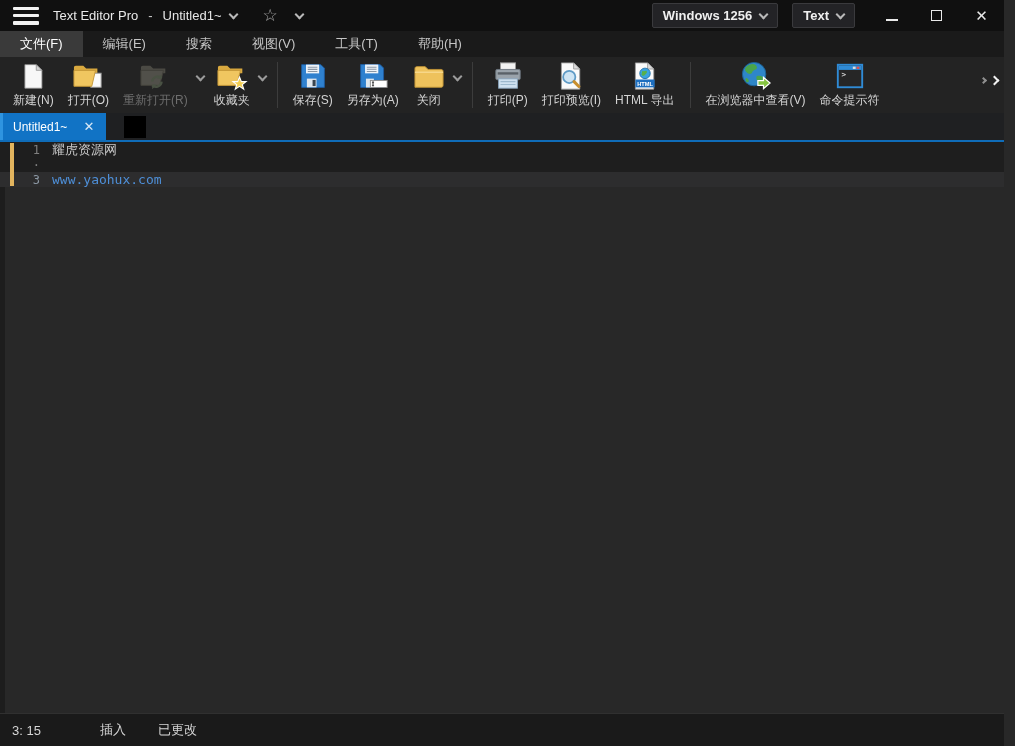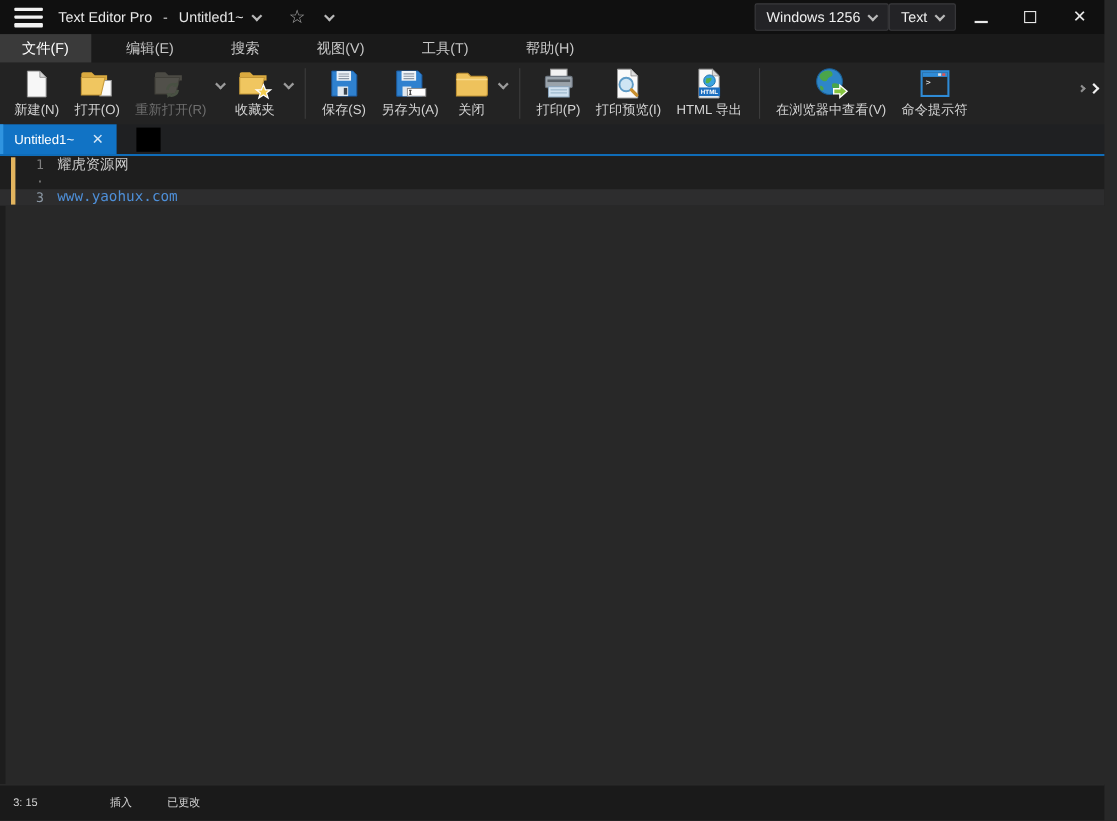--- a/index.html
+++ b/index.html
@@ -13,31 +13,31 @@
   .hamburger { width:26px; height:18px; margin:0 14px 0 13px; display:flex; flex-direction:column;
     justify-content:space-between; cursor:pointer; }
   .hamburger span { display:block; height:3.5px; background:#f2f2f2; border-radius:1px; }
   .tb-title { color:#e9e9e9; }
   .tb-dash { margin:0 10px; color:#cfcfcf; }
   .chev { display:inline-block; width:7px; height:7px; border-right:2px solid #b9b9b9;
     border-bottom:2px solid #b9b9b9; transform:rotate(45deg); margin-left:8px; margin-bottom:3px; }
   .star { color:#a9a9a9; font-size:17px; margin-left:26px; }
   .tb-right { margin-left:auto; display:flex; align-items:center; height:100%; }
   .combo { background:#232326; border:1px solid #3a3a3d; border-radius:2px; padding:4px 10px;
-    color:#efefef; display:flex; align-items:center; }
+    margin-right:14px; color:#efefef; display:flex; align-items:center;font-weight:bold; }
   .winbtns { display:flex; align-items:center; height:100%; }
   .winbtn { width:45px; height:100%; display:flex; align-items:center; justify-content:center;
     color:#e9e9e9; cursor:pointer; }
   .glyph-min { display:block; width:12px; height:0; border-bottom:2px solid #e9e9e9; margin-top:8px; }
   .glyph-max { display:block; width:11px; height:11px; border:1.5px solid #e9e9e9; }
   .glyph-close { font-size:15px; line-height:1; }
 
   
   .menubar { position:absolute; top:31px; left:0; width:100%; height:26px; background:#1a1a1a;
-    display:flex; font-size:13px;gap:12px; }
+    display:flex; font-size:13px; }
   .menu-item { padding:0 20px; line-height:26px; color:#c6c6c6; cursor:pointer; }
   .menu-item.active { background:#3a3a3a; color:#ffffff; }
 
   
   .toolbar { position:absolute; top:57px; left:0; width:100%; height:56px; background:#232323;
     display:flex; align-items:center; padding-left:6px; }
   .tb-item { display:flex; flex-direction:column; align-items:center; justify-content:flex-end;
     padding:2px 7px; color:#d4d4d4; font-size:12px; height:52px; cursor:pointer; white-space:nowrap; }
   .tb-item .ic { height:32px; display:flex; align-items:center; }
   .tb-item .lbl { margin-top:1px; }
@@ -68,21 +68,21 @@
   .row.current { background:#2d2d2e; }
   .gutter-num { width:52px; text-align:right; padding-right:12px; color:#7f7f7f;
     font-family:"DejaVu Sans Mono", monospace; font-size:12px; flex:none; }
   .row.current .gutter-num { color:#8b97a3; }
   .code { color:#c9c9c9; }
   .code.url { color:#4e8fd8; font-family:"DejaVu Sans Mono", monospace; font-size:13px; }
   .change-bar { position:absolute; left:10px; top:1px; width:4px; height:43px; background:#e2b45e; }
 
   
   .statusbar { position:absolute; top:713px; left:0; width:100%; height:33px; background:#1a1a1a;
-    border-top:1px solid #303030; display:flex; align-items:center; font-size:10px; color:#d6d6d6; }
+    border-top:1px solid #303030; display:flex; align-items:center; font-size:13px; color:#d6d6d6; }
   .sb-pos { margin-left:12px; width:88px; }
   .sb-mode { margin-left:0; }
   .sb-modified { margin-left:32px; }
 
   svg { display:block; }
 </style>
 </head>
 <body>
 
 <div class="window">

